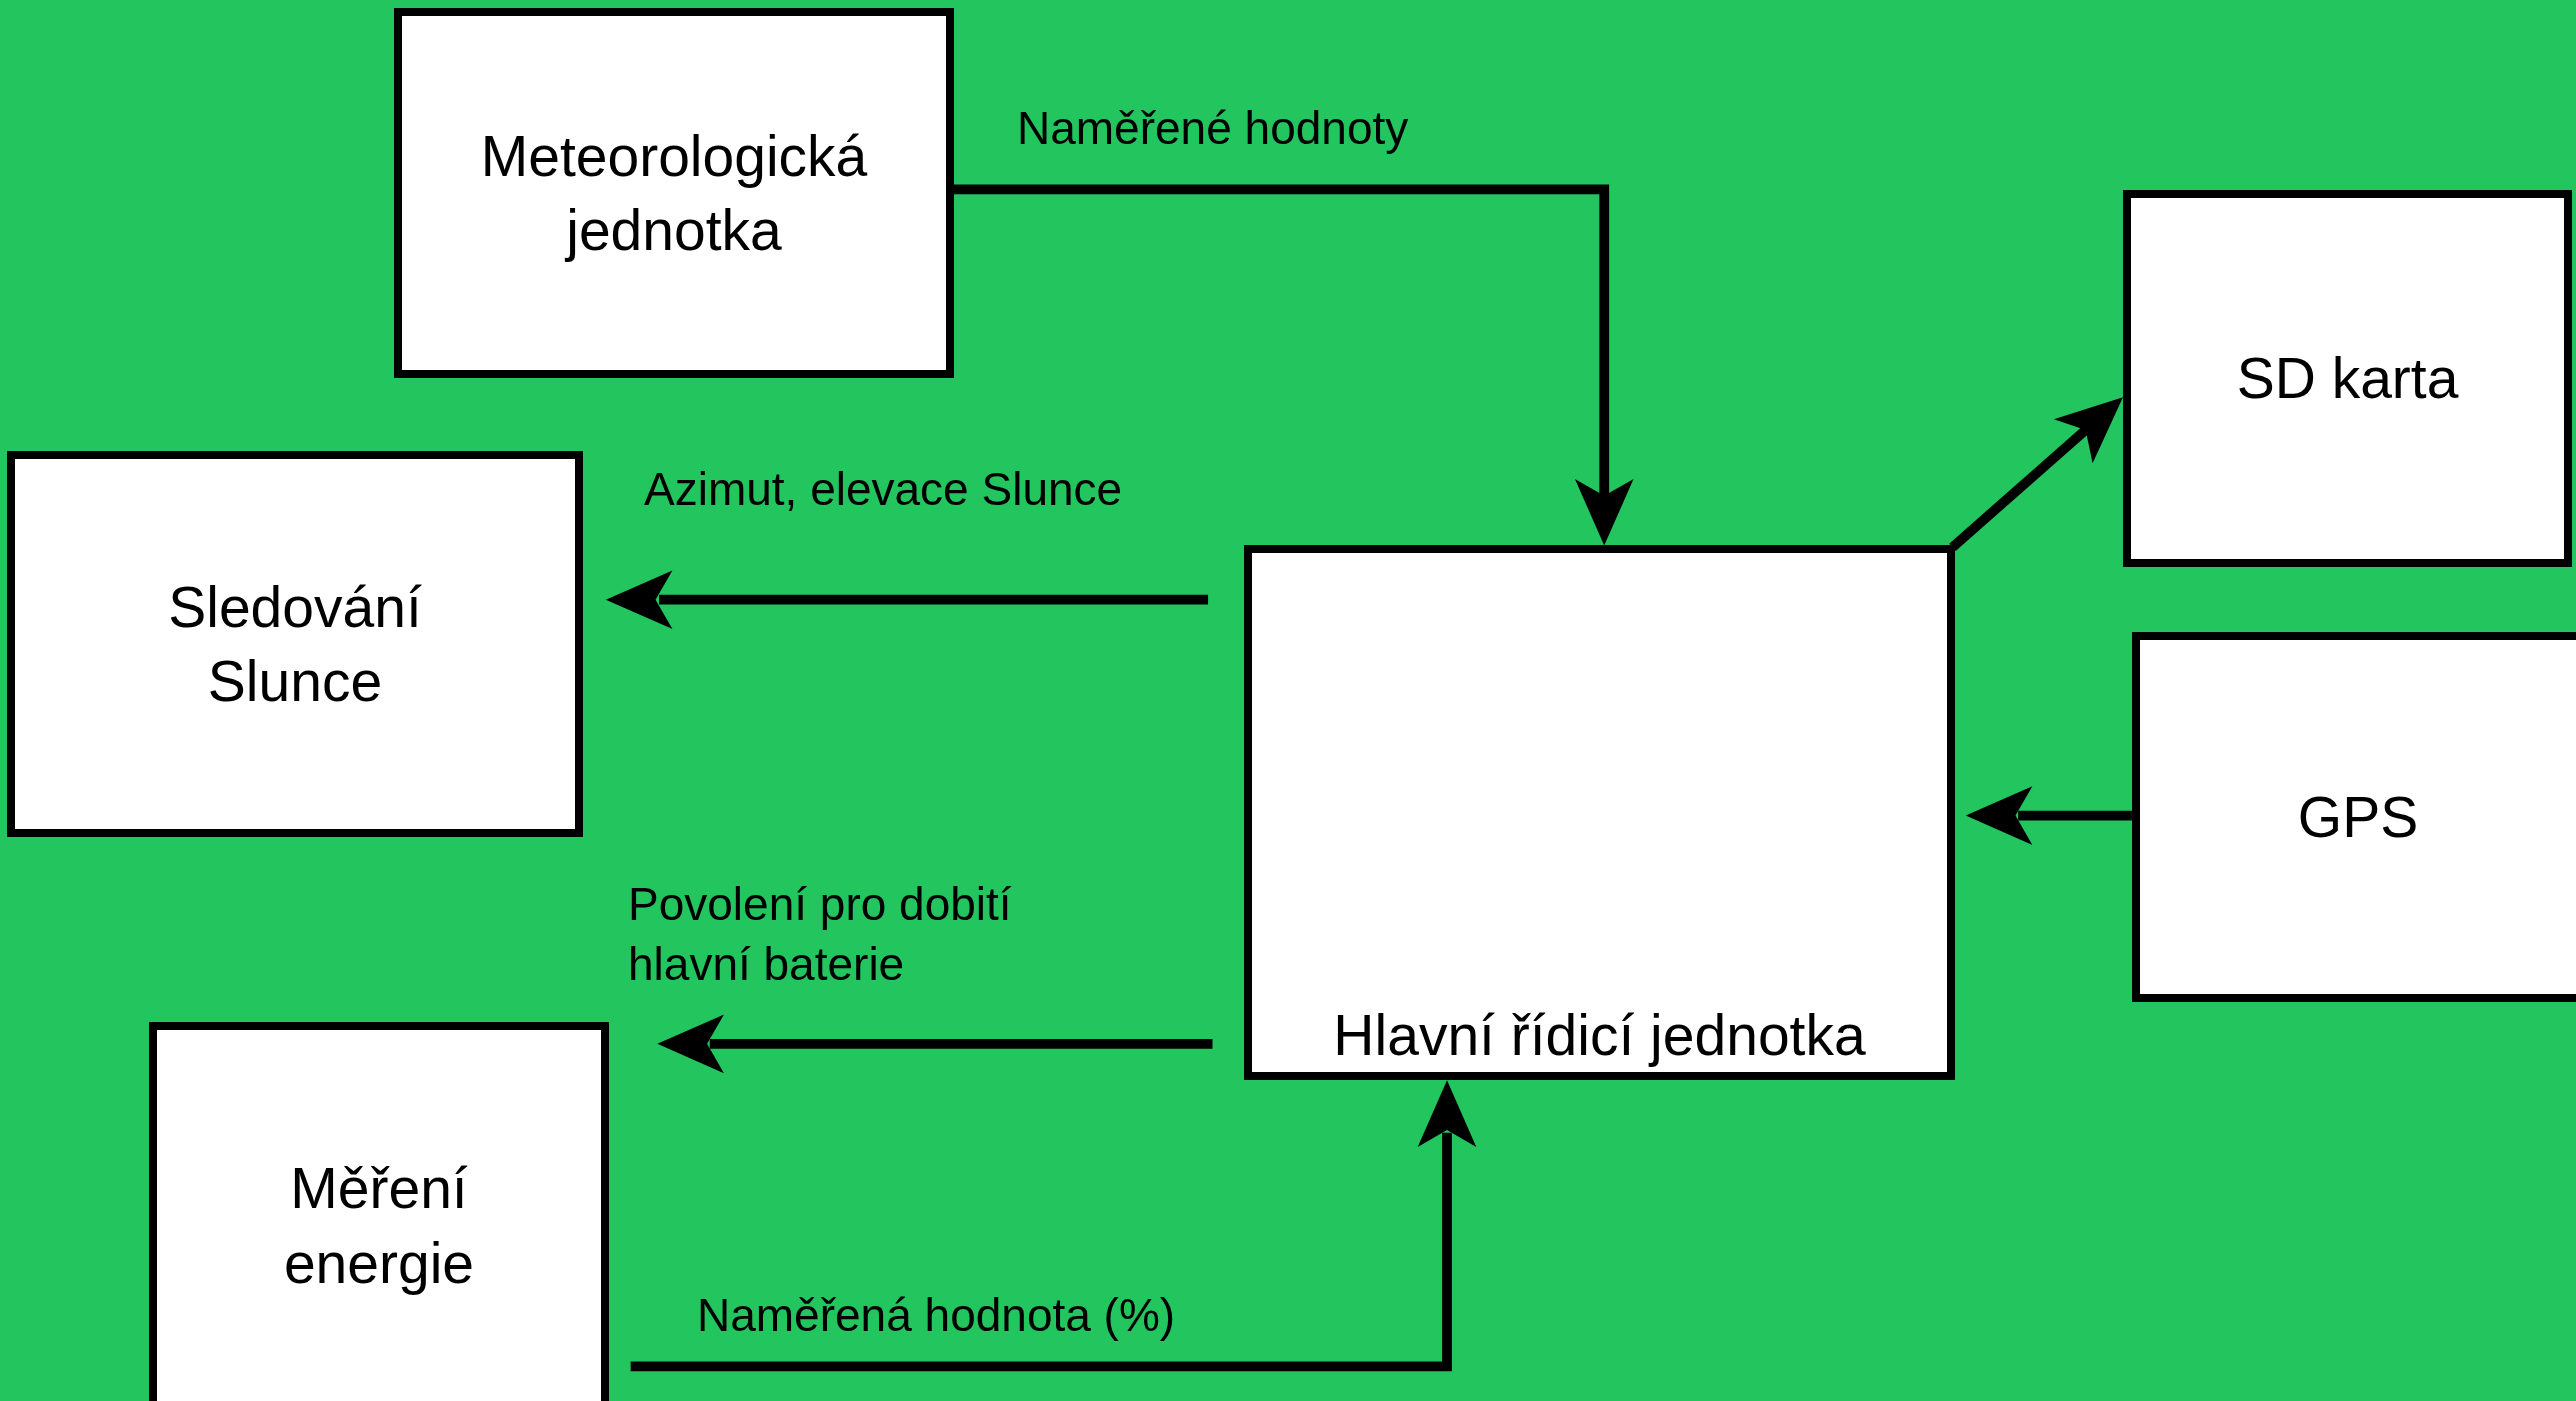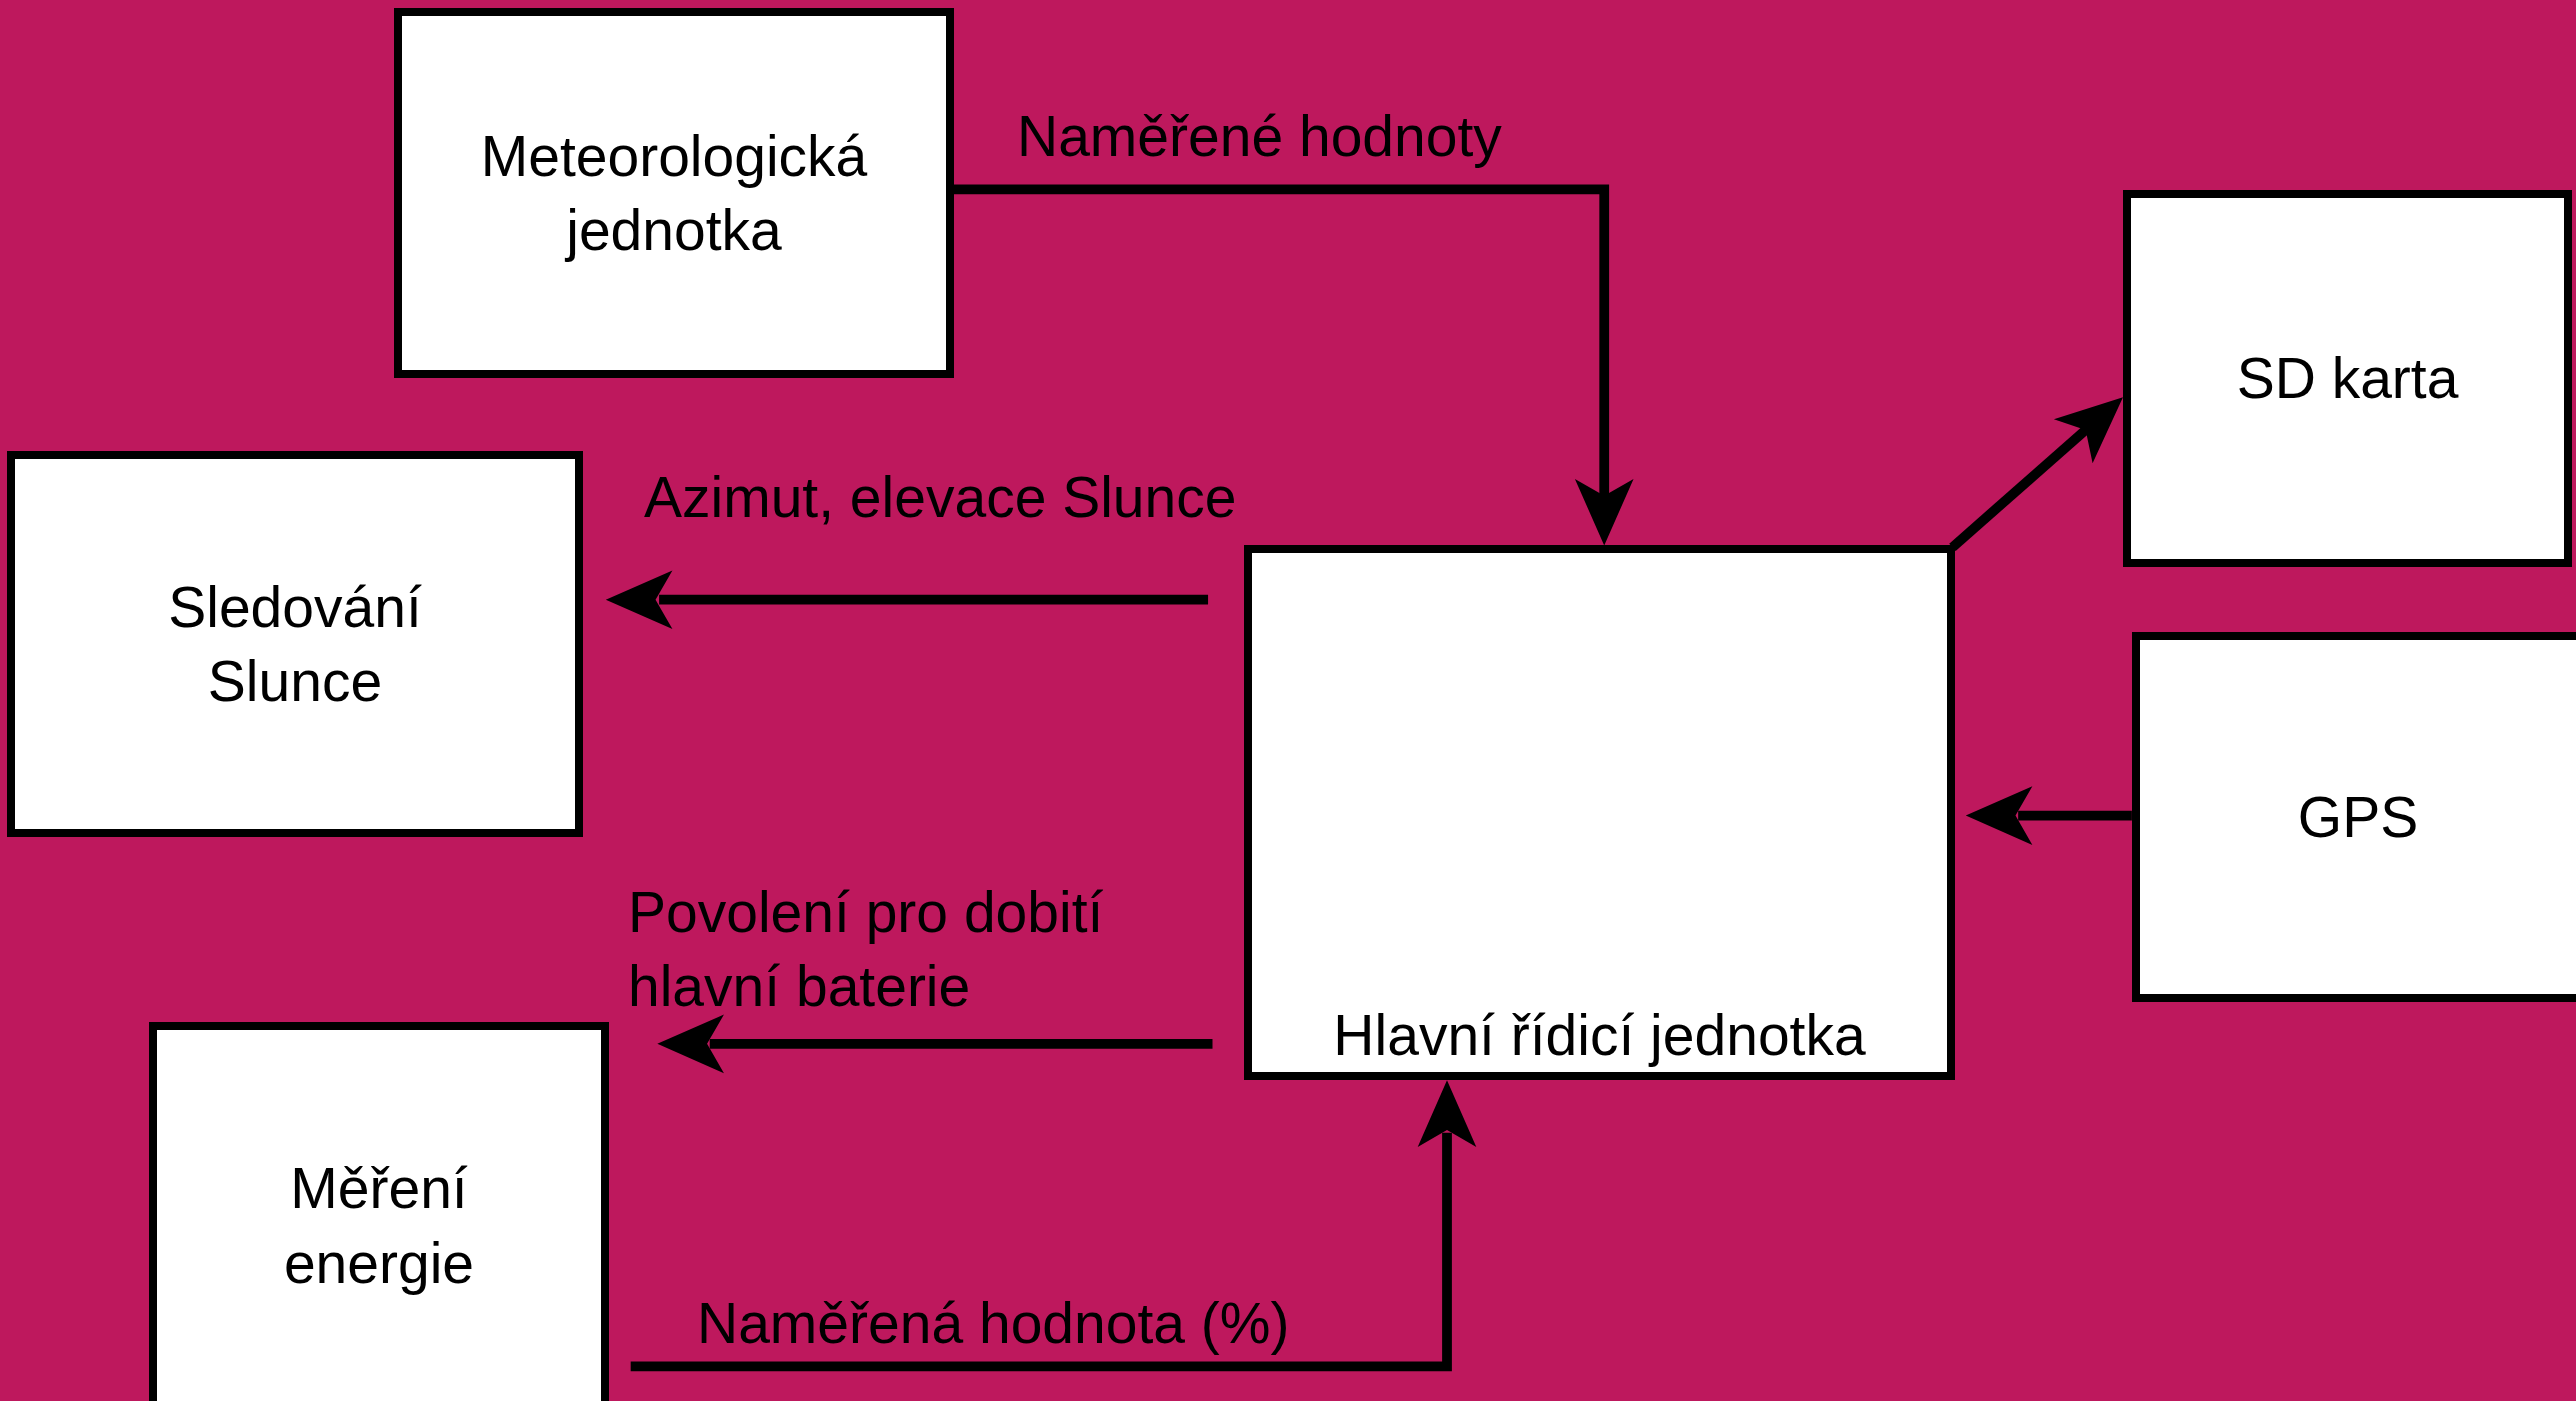--- a/index.html
+++ b/index.html
@@ -4,21 +4,21 @@
 <style>
   html, body {
     margin: 0;
     padding: 0;
     background: #ffffff;
   }
   .canvas {
     position: relative;
     width: 2576px;
     height: 1402px;
-    background: #be185d;
+    background: #22c55e;
     font-family: "Liberation Sans", "DejaVu Sans", sans-serif;
     color: #000000;
     overflow: hidden;
   }
   .arrow-layer {
     position: absolute;
     left: 0;
     top: 0;
     width: 2576px;
     height: 1402px;
@@ -42,21 +42,21 @@
     justify-content: center;
   }
   .box-label {
     font-size: 57px;
     line-height: 1.3;
     text-align: center;
     white-space: pre-line;
   }
   .edge-label {
     position: absolute;
-    font-size: 57px;
+    font-size: 46px;
     line-height: 1.3;
     white-space: pre-line;
   }
   
   .box-meteo     { left: 394px;  top: 8px;    width: 560px; height: 370px; }
   .box-sd        { left: 2123px; top: 190px;  width: 449px; height: 377px; }
   .box-sledovani { left: 7px;    top: 451px;  width: 576px; height: 386px; }
   .box-main      { left: 1244px; top: 545px;  width: 711px; height: 535px; align-items: flex-end; }
   .box-gps       { left: 2132px; top: 632px;  width: 452px; height: 370px; }
   .box-mereni    { left: 149px;  top: 1022px; width: 460px; height: 407px; }

